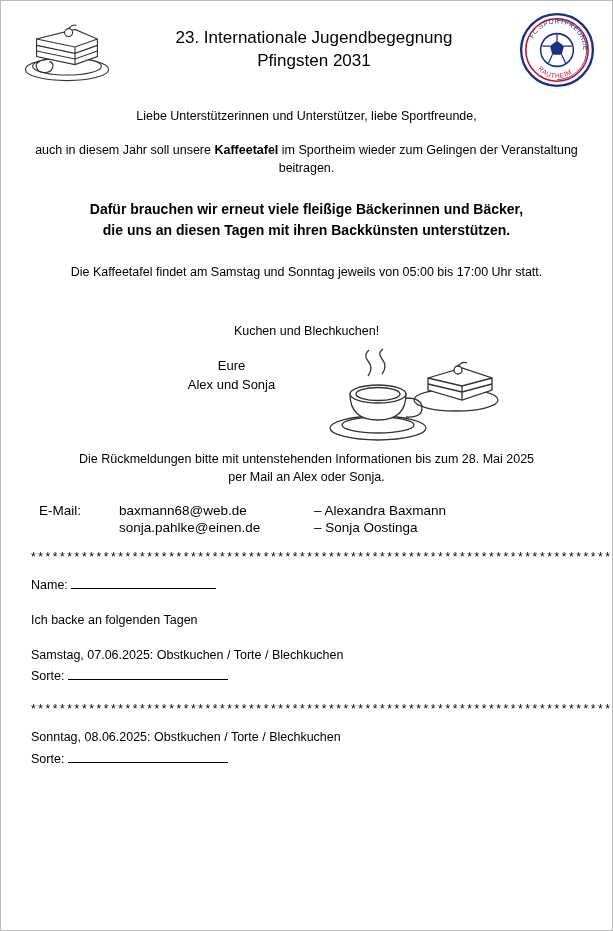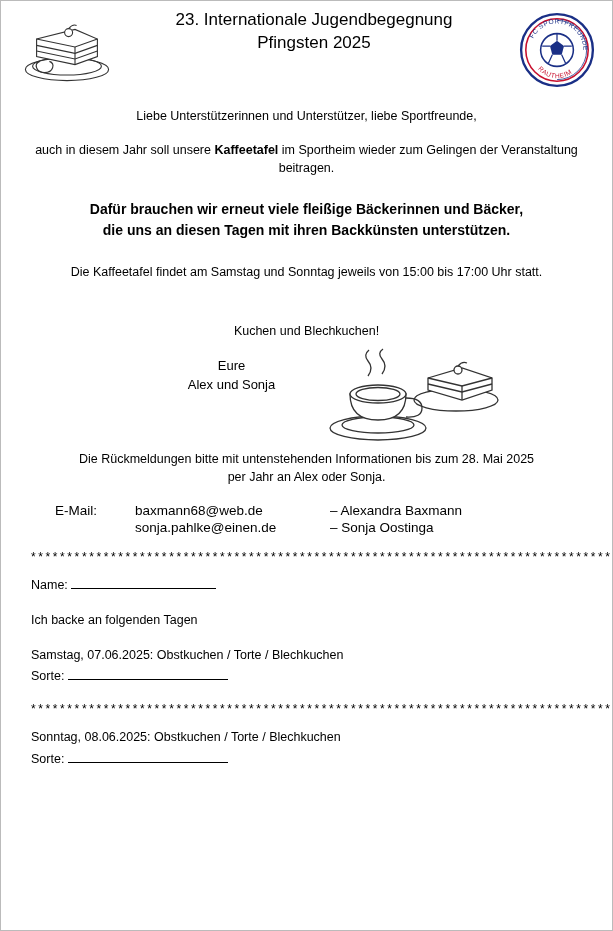--- a/index.html
+++ b/index.html
@@ -37,21 +37,21 @@
     position: absolute;
     right: 16px;
     top: 10px;
     width: 78px;
     height: 78px;
   }
   .doc-title {
     position: absolute;
     left: 120px;
     right: 105px;
-    top: 8px;
+    top: 26px;
     text-align: center;
     font-size: 17px;
     line-height: 1.35;
     font-weight: 500;
   }
   .doc-title .line2 { display: block; }
 
   
   .content {
     padding: 0 26px;
@@ -91,21 +91,21 @@
     position: absolute;
     right: 80px;
     top: -6px;
     width: 190px;
     height: 100px;
   }
 
   
   .contact {
     margin: 10px 0 12px 0;
-    padding-left: 54px;
+    padding-left: 38px;
     font-size: 13.5px;
   }
   .contact table {
     border-collapse: collapse;
   }
   .contact td {
     padding: 1px 0;
     vertical-align: top;
     white-space: nowrap;
   }
@@ -162,21 +162,21 @@
 
         <circle cx="62" cy="22" r="5" fill="#ffffff"></circle>
         <path d="M62 17 q5 -6 10 -4"></path>
 
         <path d="M26 58 q-6 2 -4 8 q2 6 10 6 q8 0 10 -6 q2 -6 -4 -8"></path>
       </g>
     </svg>
 
     <div class="doc-title">
       <span>23. Internationale Jugendbegegnung</span>
-      <span class="line2">Pfingsten 2025</span>
+      <span class="line2">Pfingsten 2031</span>
     </div>
 
     <svg class="club-logo" viewBox="0 0 100 100">
       <circle cx="50" cy="50" r="46" fill="#ffffff" stroke="#1a2f86" stroke-width="3"></circle>
       <circle cx="50" cy="50" r="40" fill="#ffffff" stroke="#c8102e" stroke-width="2"></circle>
       <path d="M50 12 a38 38 0 0 1 0 76" fill="none" stroke="#1a2f86" stroke-width="1"></path>
 
       <circle cx="50" cy="50" r="21" fill="#ffffff" stroke="#1a2f86" stroke-width="2"></circle>
       <polygon points="50,38 59,45 56,56 44,56 41,45" fill="#1a2f86"></polygon>
       <path d="M50 29 L50 38 M31 45 L41 45 M69 45 L59 45 M39 67 L44 56 M61 67 L56 56" stroke="#1a2f86" stroke-width="1.6" fill="none"></path>
@@ -204,21 +204,21 @@
 
     <div class="spacer-sm"></div>
 
     <p class="para bold">
       <span>Dafür brauchen wir erneut viele fleißige Bäckerinnen und Bäcker,</span><br>
       <span>die uns an diesen Tagen mit ihren Backkünsten unterstützen.</span>
     </p>
 
     <div class="spacer-sm"></div>
 
-    <p class="para">Die Kaffeetafel findet am Samstag und Sonntag jeweils von 15:00 bis 17:00 Uhr statt.</p>
+    <p class="para">Die Kaffeetafel findet am Samstag und Sonntag jeweils von 05:00 bis 17:00 Uhr statt.</p>
 
     <div class="spacer-sm"></div>
 
 
     <p class="para tight">
       <br>
       <span>Kuchen und Blechkuchen!</span>
     </p>
 
     <div class="sig-row">
@@ -247,21 +247,21 @@
           <path d="M146 38 L146 52"></path>
           <path d="M112 36 L146 44 L176 36"></path>
           <circle cx="142" cy="22" r="4" fill="#ffffff"></circle>
           <path d="M142 18 q4 -5 9 -3"></path>
         </g>
       </svg>
     </div>
 
     <p class="para">
       <span>Die Rückmeldungen bitte mit untenstehenden Informationen bis zum 28. Mai 2025</span><br>
-      <span>per Jahr an Alex oder Sonja.</span>
+      <span>per Mail an Alex oder Sonja.</span>
     </p>
 
   </div>
 
   <div class="contact">
     <table>
       <tbody>
           <tr>
         <td class="c-label">E-Mail:</td>
         <td class="c-mail">baxmann68@web.de</td>

